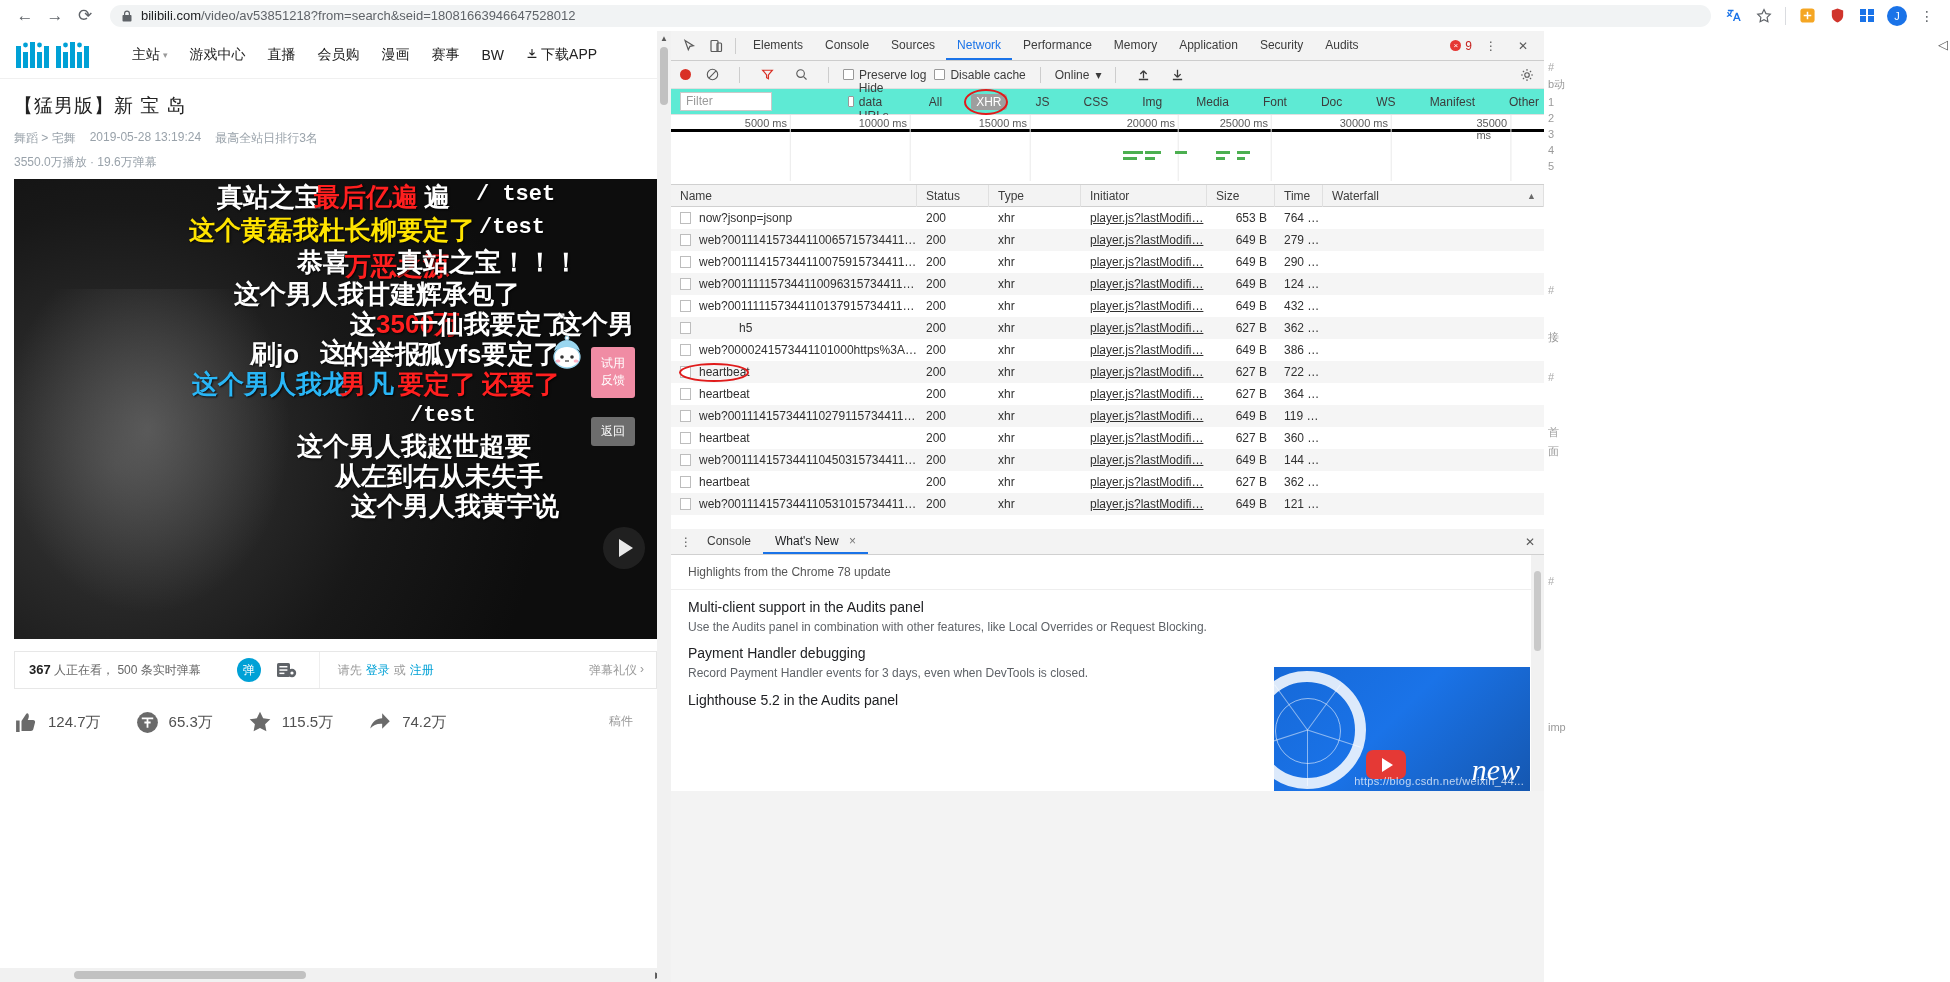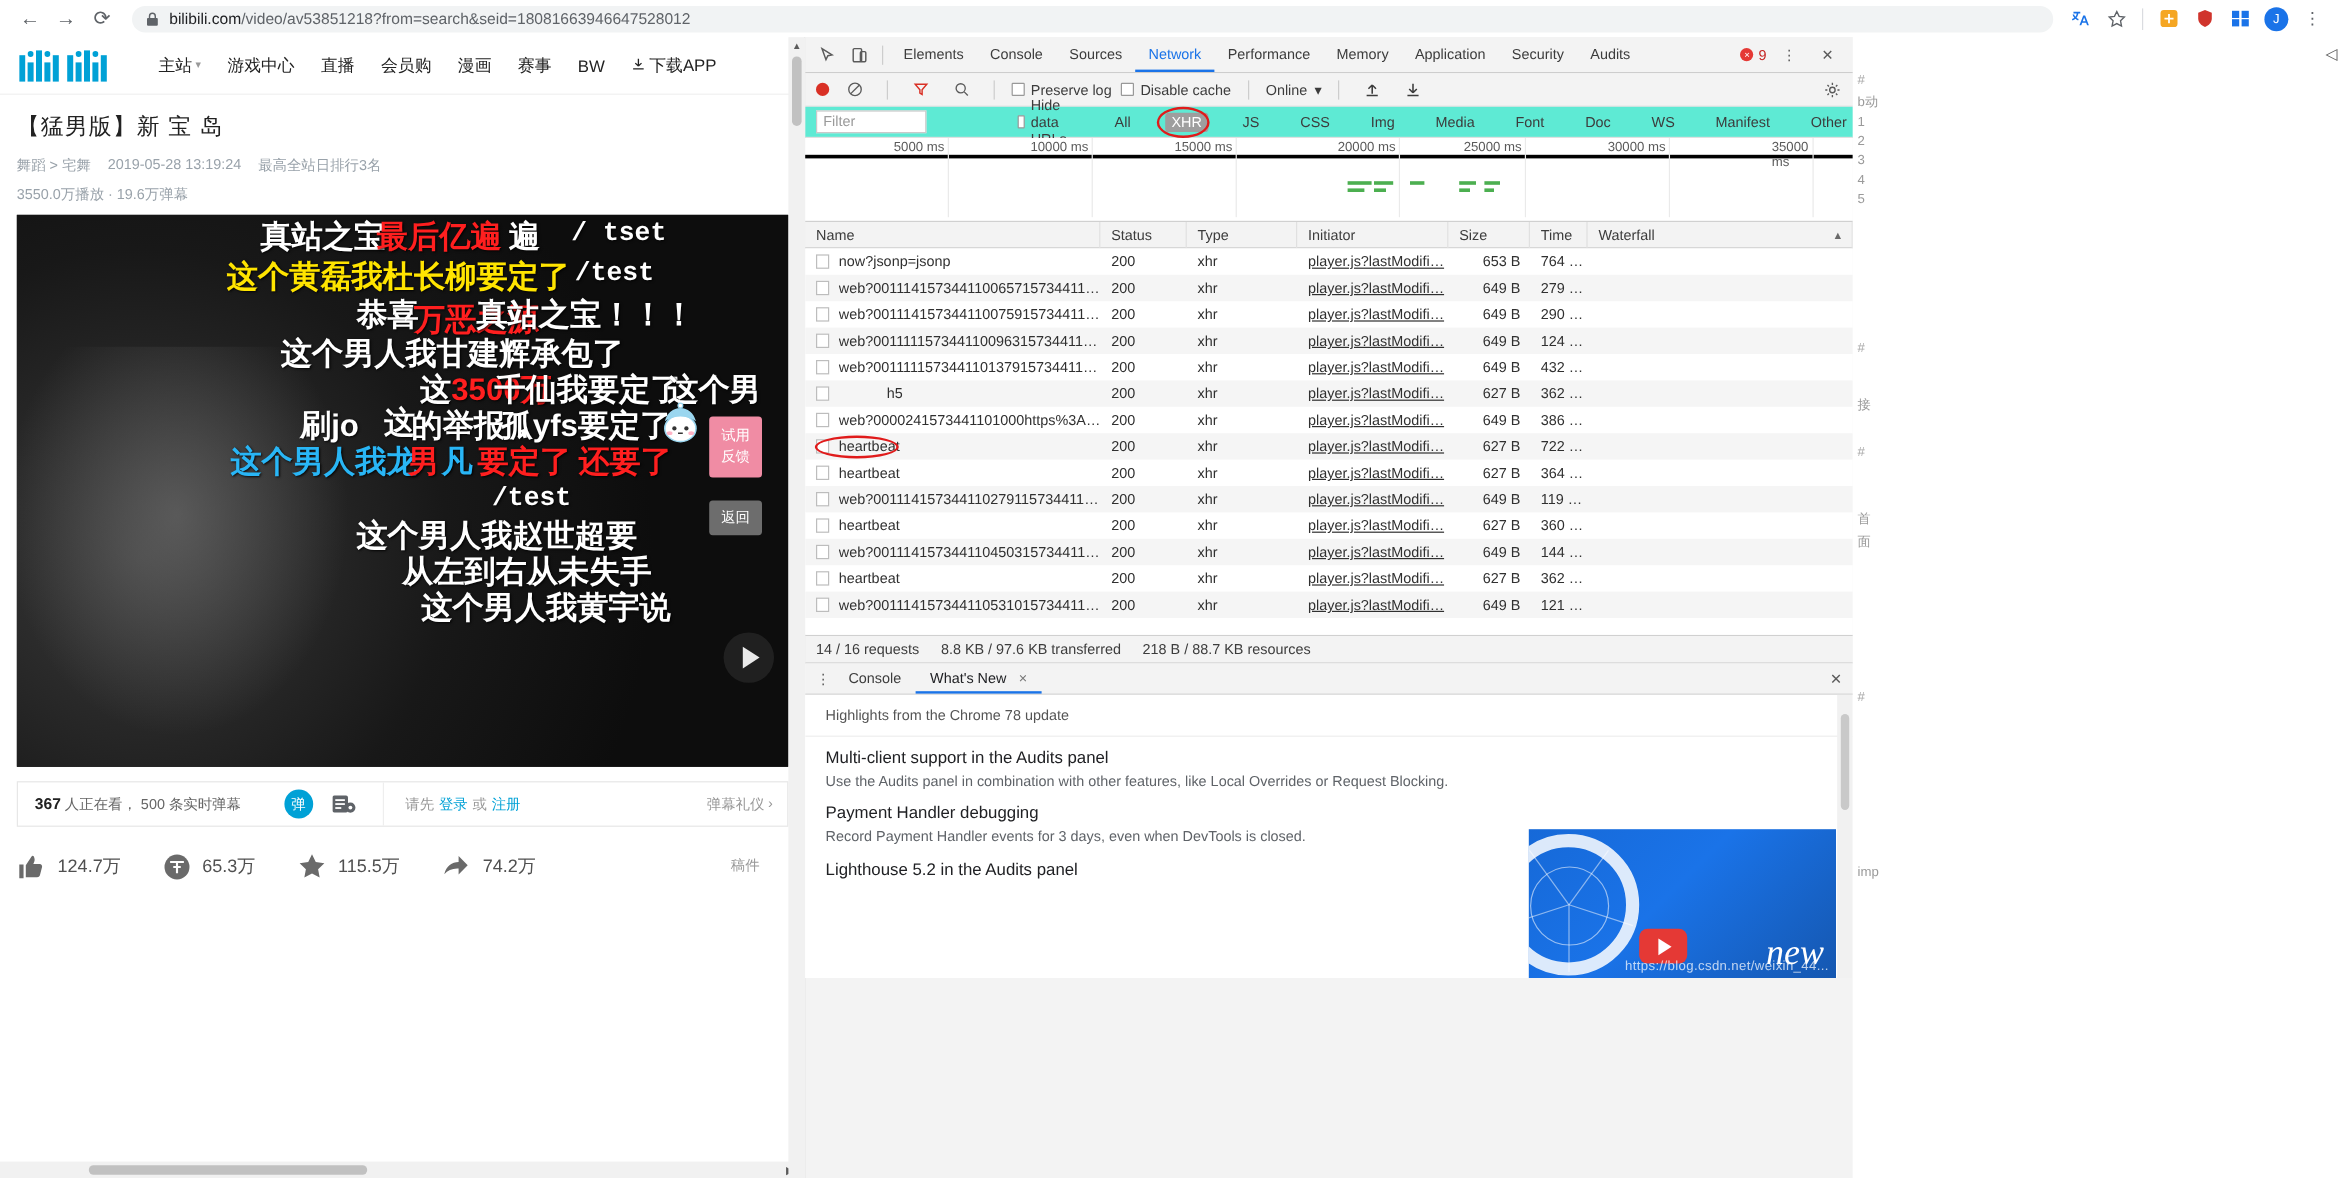--- a/index.html
+++ b/index.html
@@ -676,21 +676,21 @@
       <span class="ftype">WS</span>
       <span class="ftype">Manifest</span>
       <span class="ftype">Other</span>
     </div>
 
     <div class="dt-overview">
       <div class="ov-ruler">
         <span class="ov-tick" style="left:120px;">5000 ms</span>
         <span class="ov-tick" style="left:240px;">10000 ms</span>
         <span class="ov-tick" style="left:360px;">15000 ms</span>
-        <span class="ov-tick" style="left:496px;">20000 ms</span>
+        <span class="ov-tick" style="left:508px;">20000 ms</span>
         <span class="ov-tick" style="left:601px;">25000 ms</span>
         <span class="ov-tick" style="left:721px;">30000 ms</span>
         <span class="ov-tick" style="left:840px;">35000 ms</span>
       </div>
       <div class="ov-band" style="left:452px;top:36px;width:20px;"></div>
       <div class="ov-band" style="left:452px;top:42px;width:14px;"></div>
       <div class="ov-band" style="left:474px;top:36px;width:16px;"></div>
       <div class="ov-band" style="left:474px;top:42px;width:10px;"></div>
       <div class="ov-band" style="left:504px;top:36px;width:12px;"></div>
       <div class="ov-band" style="left:545px;top:36px;width:14px;"></div>
@@ -877,25 +877,20 @@
           <div class="td" style="width: 72px;">200</div>
           <div class="td" style="width: 92px;">xhr</div>
           <div class="td" style="width: 126px;"><span class="initiator">player.js?lastModifi…</span></div>
           <div class="td" style="width: 68px; text-align: right; padding-right: 8px;">649 B</div>
           <div class="td" style="width: 48px;">121 …</div>
           <div class="td wf-cell" style="flex: 1 1 0%;"></div>
         </div>
         <span class="heart-circle" style="left: 8px; top: 156px;"></span>
       </div>
 
-    <div class="net-summary">
-      <span>14 / 16 requests</span>
-      <span>8.8 KB / 97.6 KB transferred</span>
-      <span>218 B / 88.7 KB resources</span>
-    </div>
 
     <div class="drawer">
       <div class="drawer-tabs">
         <div class="dots-v">⋮</div>
         <div class="dtab">Console</div>
         <div class="dtab active">
           <span>What's New</span>
           <span class="x">×</span>
         </div>
         <div class="drawer-close">✕</div>

